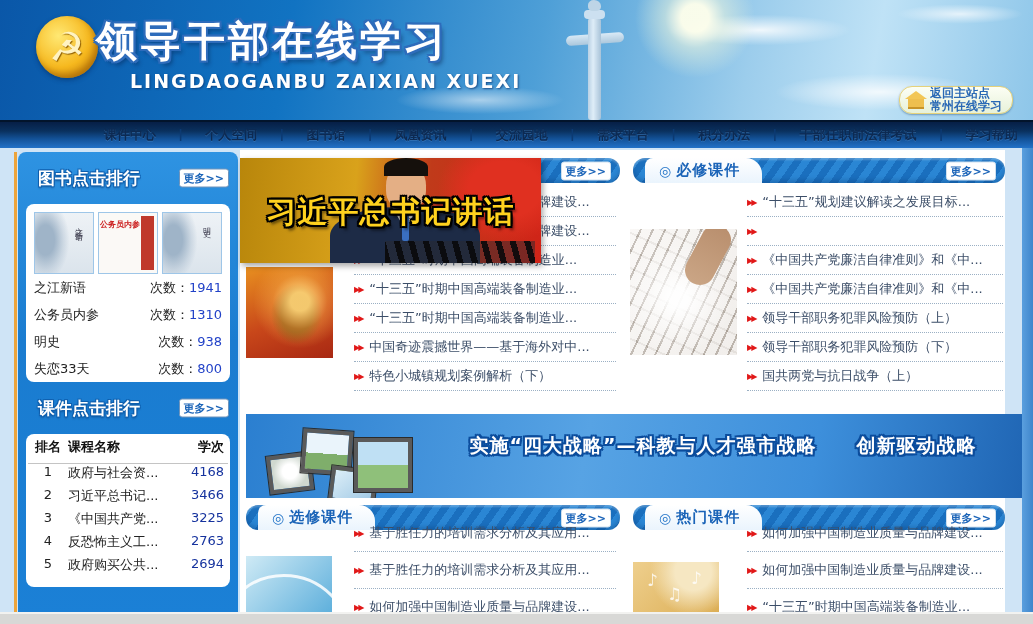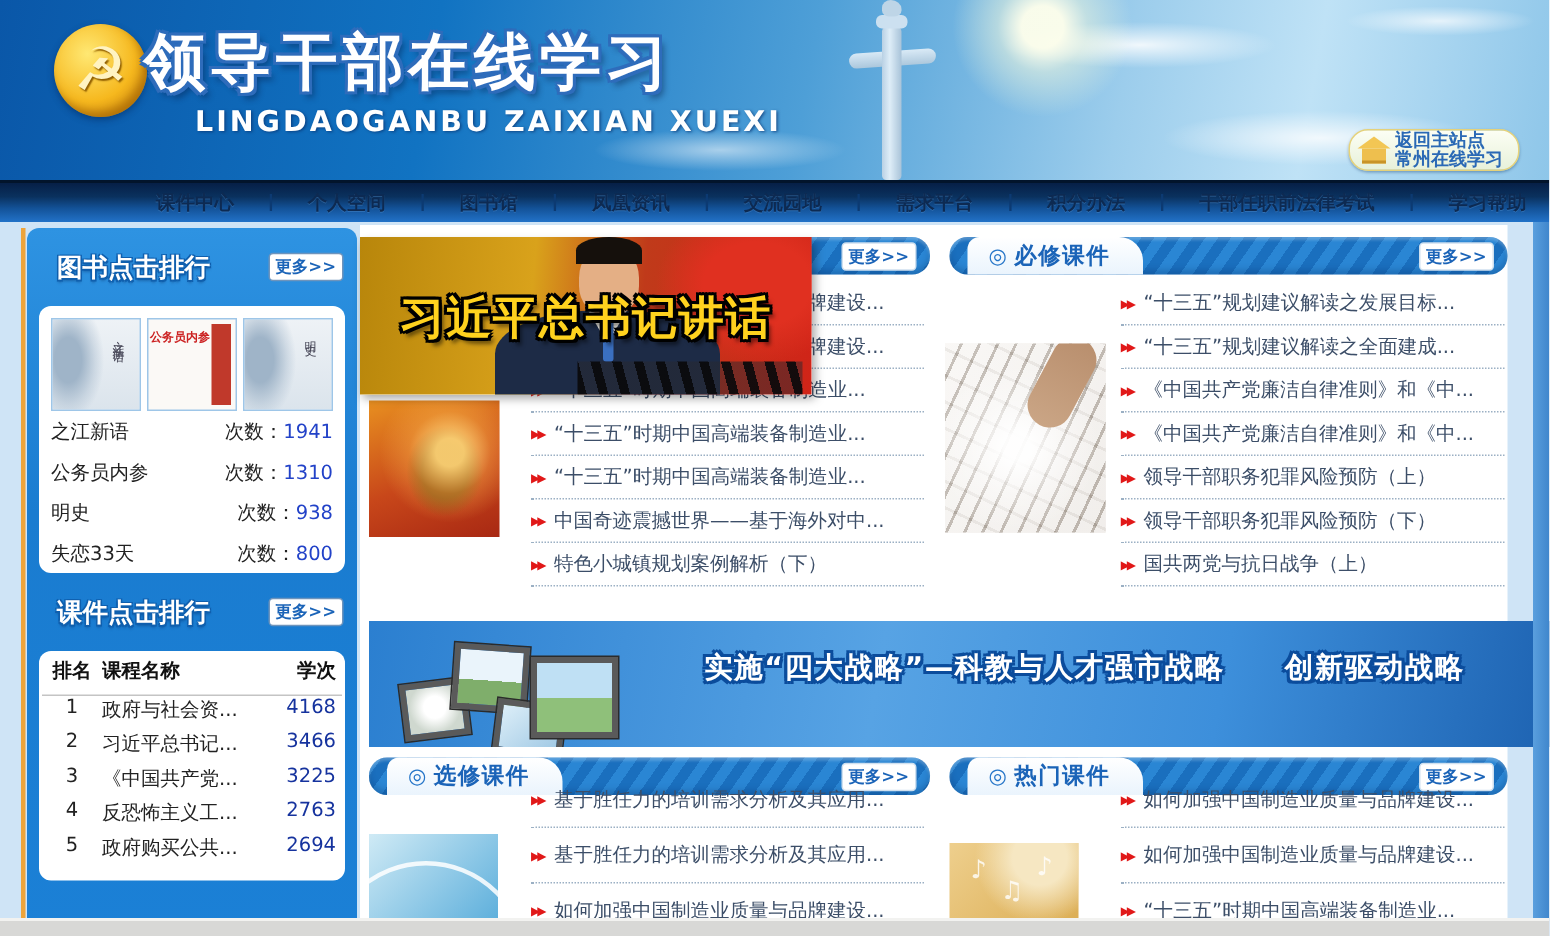--- a/index.html
+++ b/index.html
@@ -344,21 +344,20 @@
     </div>
     <span class="more-btn">更多&gt;&gt;</span>
   </div>
   <div class="clist" style="left:747px; top:188px; width:256px;">
     <div class="citem">
         <span class="blt">▶▶</span>
         <span>“十三五”规划建议解读之发展目标...</span>
       </div>
     <div class="citem">
         <span class="blt">▶▶</span>
-        <span>“十三五”规划建议解读之全面建成...</span>
       </div>
     <div class="citem">
         <span class="blt">▶▶</span>
         <span>《中国共产党廉洁自律准则》和《中...</span>
       </div>
     <div class="citem">
         <span class="blt">▶▶</span>
         <span>《中国共产党廉洁自律准则》和《中...</span>
       </div>
     <div class="citem">

